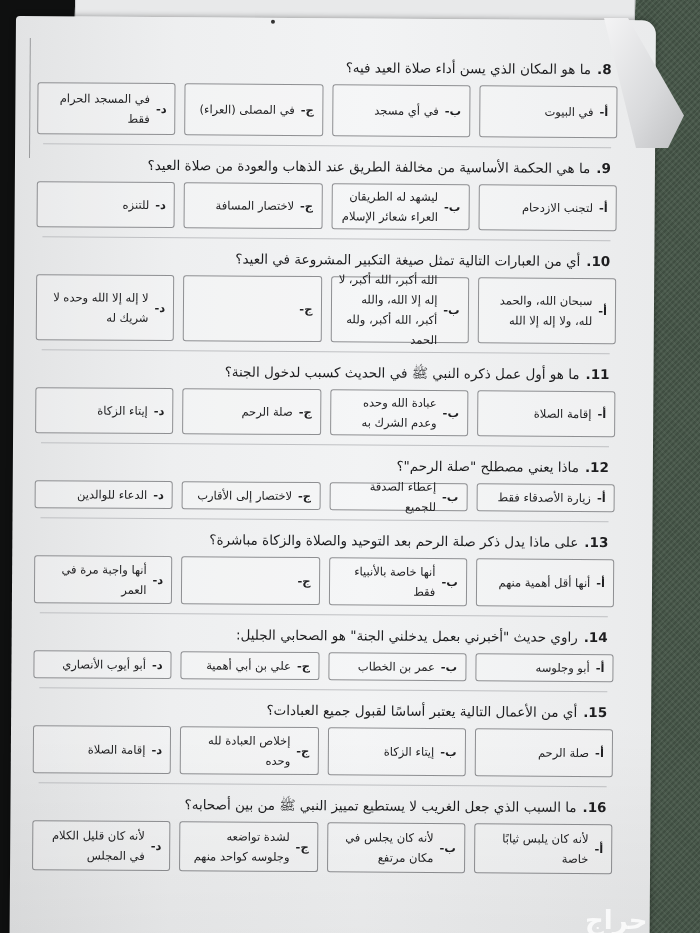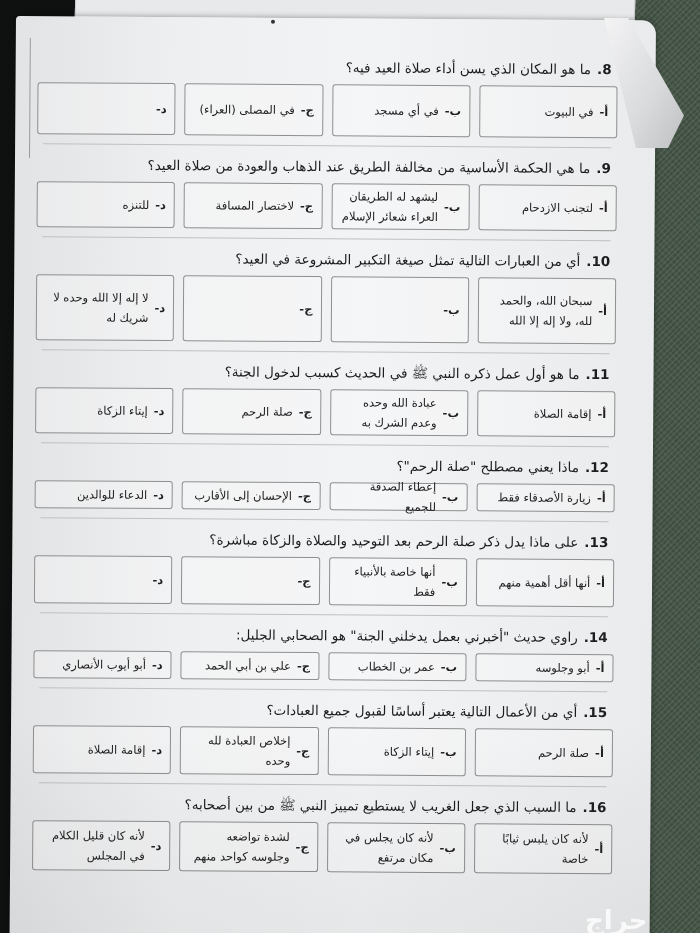--- a/index.html
+++ b/index.html
@@ -98,20 +98,21 @@
         <div class="option">
             <span class="opt-letter">ب-</span>
             <span class="opt-text">في أي مسجد</span>
           </div>
         <div class="option">
             <span class="opt-letter">ج-</span>
             <span class="opt-text">في المصلى (العراء)</span>
           </div>
         <div class="option">
             <span class="opt-letter">د-</span>
+            <span class="opt-text">في المسجد الحرام فقط</span>
           </div>
       </div>
       <div class="divider"></div>
     </div>
 
     <div class="question">
       <div class="q-text">
         <span class="q-num">9.</span><span>ما هي الحكمة الأساسية من مخالفة الطريق عند الذهاب والعودة من صلاة العيد؟</span>
       </div>
       <div class="options" style="height:46px">
@@ -139,20 +140,21 @@
       <div class="q-text">
         <span class="q-num">10.</span><span>أي من العبارات التالية تمثل صيغة التكبير المشروعة في العيد؟</span>
       </div>
       <div class="options" style="height:66px">
         <div class="option">
             <span class="opt-letter">أ-</span>
             <span class="opt-text">سبحان الله، والحمد لله، ولا إله إلا الله</span>
           </div>
         <div class="option">
             <span class="opt-letter">ب-</span>
+            <span class="opt-text">الله أكبر، الله أكبر، لا إله إلا الله، والله أكبر، الله أكبر، ولله الحمد</span>
           </div>
         <div class="option">
             <span class="opt-letter">ج-</span>
           </div>
         <div class="option">
             <span class="opt-letter">د-</span>
             <span class="opt-text">لا إله إلا الله وحده لا شريك له</span>
           </div>
       </div>
       <div class="divider"></div>
@@ -191,21 +193,21 @@
         <div class="option">
             <span class="opt-letter">أ-</span>
             <span class="opt-text">زيارة الأصدقاء فقط</span>
           </div>
         <div class="option">
             <span class="opt-letter">ب-</span>
             <span class="opt-text">إعطاء الصدقة للجميع</span>
           </div>
         <div class="option">
             <span class="opt-letter">ج-</span>
-            <span class="opt-text">الإحسان إلى الأقارب</span>
+            <span class="opt-text">لاختصار إلى الأقارب</span>
           </div>
         <div class="option">
             <span class="opt-letter">د-</span>
             <span class="opt-text">الدعاء للوالدين</span>
           </div>
       </div>
       <div class="divider"></div>
     </div>
 
     <div class="question">
@@ -219,41 +221,42 @@
           </div>
         <div class="option">
             <span class="opt-letter">ب-</span>
             <span class="opt-text">أنها خاصة بالأنبياء فقط</span>
           </div>
         <div class="option">
             <span class="opt-letter">ج-</span>
           </div>
         <div class="option">
             <span class="opt-letter">د-</span>
+            <span class="opt-text">أنها واجبة مرة في العمر</span>
           </div>
       </div>
       <div class="divider"></div>
     </div>
 
     <div class="question">
       <div class="q-text">
         <span class="q-num">14.</span><span>راوي حديث "أخبرني بعمل يدخلني الجنة" هو الصحابي الجليل:</span>
       </div>
       <div class="options" style="height:28px">
         <div class="option">
             <span class="opt-letter">أ-</span>
             <span class="opt-text">أبو وجلوسه</span>
           </div>
         <div class="option">
             <span class="opt-letter">ب-</span>
             <span class="opt-text">عمر بن الخطاب</span>
           </div>
         <div class="option">
             <span class="opt-letter">ج-</span>
-            <span class="opt-text">علي بن أبي الحمد</span>
+            <span class="opt-text">علي بن أبي أهمية</span>
           </div>
         <div class="option">
             <span class="opt-letter">د-</span>
             <span class="opt-text">أبو أيوب الأنصاري</span>
           </div>
       </div>
       <div class="divider"></div>
     </div>
 
     <div class="question">

